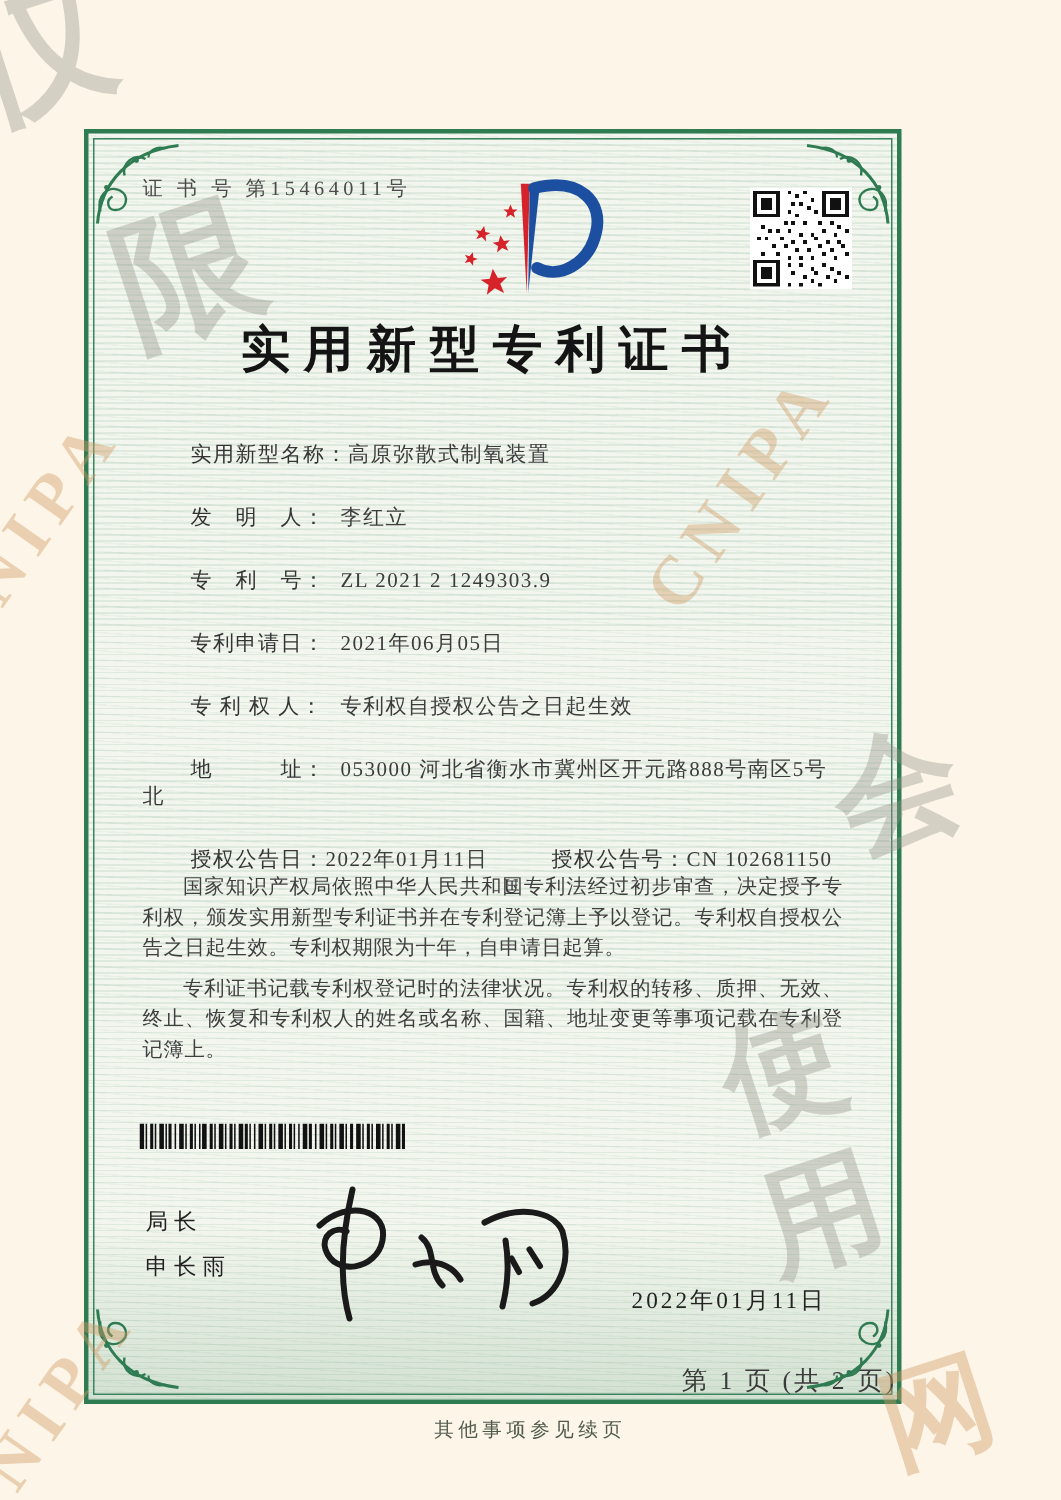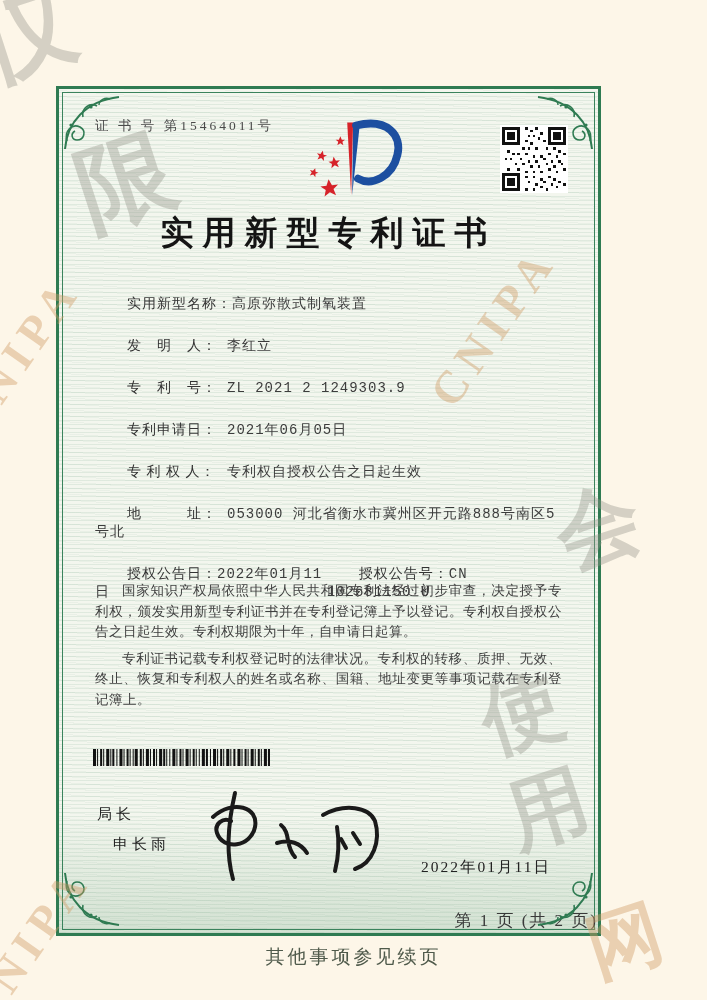--- a/index.html
+++ b/index.html
@@ -42,43 +42,43 @@
   .title{
     position:absolute;left:0;right:0;top:122px;
     text-align:center;font-size:33px;font-weight:bold;color:#141414;
     letter-spacing:9px;
   }
 
   
   .fields{position:absolute;left:36px;right:38px;top:206px;font-size:14px;color:#3c3c3c;}
   .field-row{margin-bottom:24px;line-height:18px;letter-spacing:1px;}
   .flabel{display:inline-block;min-width:100px;color:#333;margin-left:32px;}
-  .fvalue{color:#3c3c3c;font-family:Liberation Mono, monospace;}
+  .fvalue{color:#3c3c3c;}
   .grant-row{display:flex;}
   .grant-left{width:252px;}
 
   
   .paras{
     position:absolute;left:36px;right:36px;top:492px;
     font-size:13.5px;line-height:20.5px;color:#3f3f3f;
     text-align:justify;letter-spacing:0.5px;
   }
   .paras p{margin:0 0 6px 0;text-indent:2em;}
 
   
   .barcode{position:absolute;left:34px;top:660px;width:178px;height:17px;}
   .sig-title{position:absolute;left:38px;top:716px;font-size:15px;letter-spacing:4px;color:#222;}
-  .sig-name{position:absolute;left:38px;top:746px;font-size:15px;letter-spacing:4px;color:#222;margin-left:16px;}
+  .sig-name{position:absolute;left:38px;top:746px;font-size:15px;letter-spacing:4px;color:#222;}
   .signature{position:absolute;left:118px;top:692px;width:230px;height:110px;}
   .grant-date{position:absolute;left:362px;top:768px;font-size:15.5px;letter-spacing:2px;color:#222;}
   .page-indicator{position:absolute;left:0;right:0;top:820px;text-align:right;font-size:17px;color:#3a3a3a;letter-spacing:2px;font-family:Liberation Serif, serif;}
 
   .footer-note{
     position:absolute;left:0;right:0;top:944px;text-align:center;
-    font-size:19px;color:#4f5a4b;letter-spacing:3px;z-index:1;
+    font-size:13px;color:#4f5a4b;letter-spacing:3px;z-index:1;
   }
 
   
   .wm{position:absolute;z-index:5;pointer-events:none;font-weight:bold;white-space:nowrap;
       font-family:"Liberation Serif","DejaVu Serif",serif;}
   .wm.gray{color:rgba(148,146,138,0.38);}
   .wm.tan{color:rgba(208,155,100,0.42);}
 </style>
 </head>
 <body>

